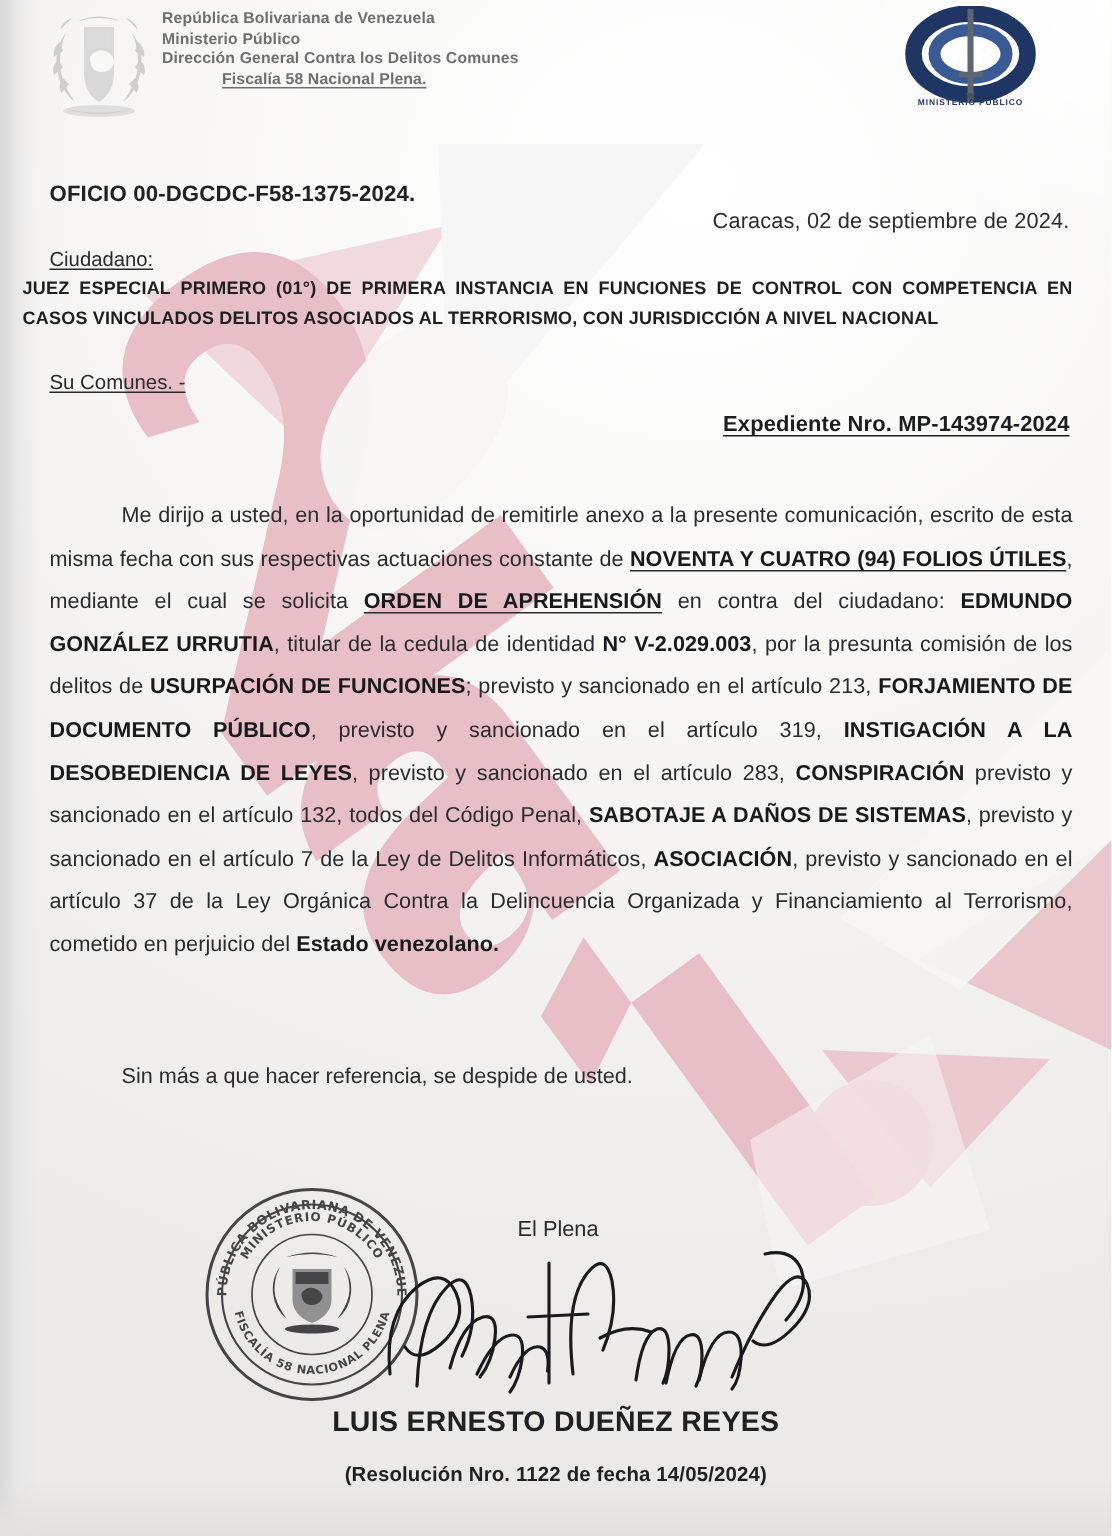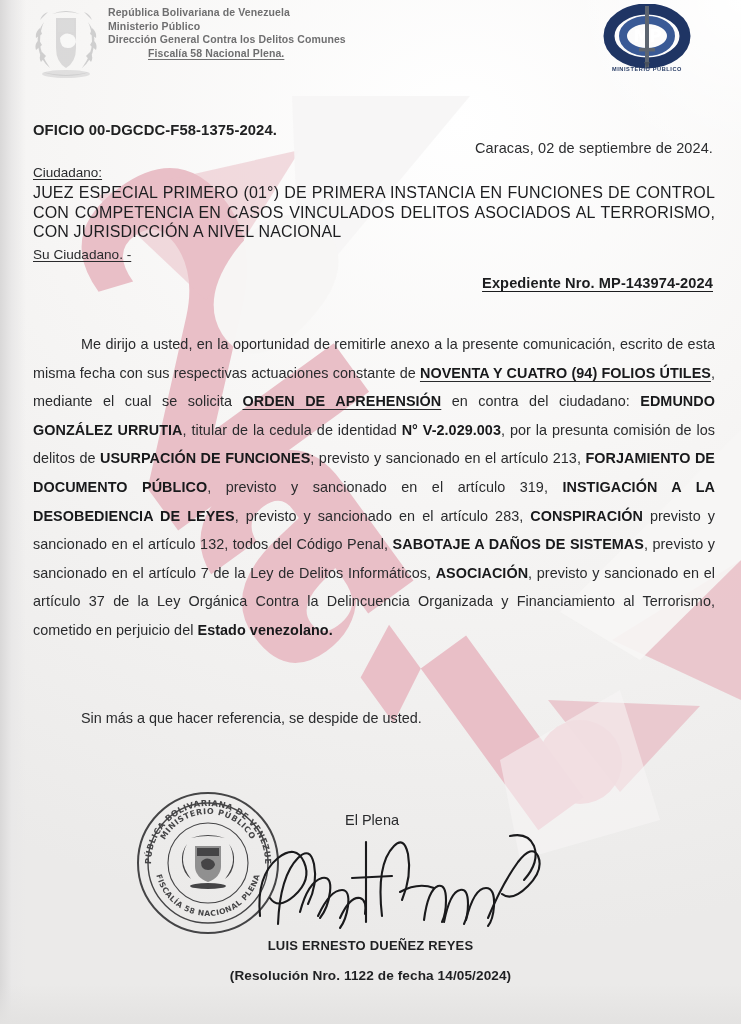--- a/index.html
+++ b/index.html
@@ -150,25 +150,25 @@
     top: 165px;
     font-size: 13.5px;
     color: #2a2b2d;
     text-decoration: underline;
     text-decoration-thickness: 1px;
     text-underline-offset: 2px;
   }
 
   .addressee {
     position: absolute;
-    left: 33px;
+    left: 15px;
     right: 26px;
     top: 183px;
-    font-size: 16px;
-    font-weight: 400;
+    font-size: 12px;
+    font-weight: 700;
     line-height: 19.5px;
     text-align: justify;
     text-align-last: left;
     letter-spacing: 0.15px;
     color: #1d1e20;
   }
 
   .despacho {
     position: absolute;
     left: 33px;
@@ -254,21 +254,21 @@
 
   .sig-block {
     position: absolute;
     left: 0; right: 0;
     top: 938px;
     text-align: center;
     z-index: 6;
     color: #1f2022;
   }
   .sig-name {
-    font-size: 13px;
+    font-size: 19px;
     font-weight: 700;
     letter-spacing: 0.2px;
   }
   .sig-role {
     font-size: 13.4px;
     margin-top: 1px;
     letter-spacing: 0.05px;
     color: #29292b;
   }
   .sig-res {
@@ -369,21 +369,21 @@
   <div class="doc">
 
     <div class="date-line">Caracas, 02 de septiembre de 2024.</div>
 
     <div class="oficio">OFICIO 00-DGCDC-F58-1375-2024.</div>
 
     <div class="ciudadano">Ciudadano:</div>
 
     <div class="addressee">JUEZ ESPECIAL PRIMERO (01°) DE PRIMERA INSTANCIA EN FUNCIONES DE CONTROL CON COMPETENCIA EN CASOS VINCULADOS DELITOS ASOCIADOS AL TERRORISMO, CON JURISDICCIÓN A NIVEL NACIONAL</div>
 
-    <div class="despacho">Su Ciudadano. -</div>
+    <div class="despacho">Su Comunes. -</div>
 
     <div class="expediente">Expediente Nro. MP-143974-2024</div>
 
     <div class="body-text">Me dirijo a usted,  en la oportunidad de remitirle anexo a la presente comunicación, escrito de esta misma fecha con sus respectivas actuaciones constante de <u><b>NOVENTA Y CUATRO (94) FOLIOS ÚTILES</b></u>, mediante el cual se solicita <u><b>ORDEN DE APREHENSIÓN</b></u> en contra del ciudadano: <b>EDMUNDO GONZÁLEZ URRUTIA</b>, titular de la cedula de identidad <b>N° V-2.029.003</b>, por la presunta comisión de los delitos de  <b>USURPACIÓN DE FUNCIONES</b>; previsto y sancionado en el artículo 213,  <b>FORJAMIENTO DE DOCUMENTO PÚBLICO</b>, previsto y sancionado en el artículo 319, <b>INSTIGACIÓN A LA DESOBEDIENCIA DE LEYES</b>, previsto y sancionado en el artículo 283, <b>CONSPIRACIÓN</b> previsto y sancionado en el artículo 132, todos del Código Penal, <b>SABOTAJE A DAÑOS DE SISTEMAS</b>, previsto y sancionado en el artículo 7 de la Ley de Delitos Informáticos, <b>ASOCIACIÓN</b>, previsto y sancionado en el artículo 37 de la Ley Orgánica Contra la Delincuencia Organizada y Financiamiento al Terrorismo, cometido en perjuicio del <b>Estado venezolano.</b></div>
 
     <div class="closing">Sin más a que hacer referencia, se despide de usted.</div>
 
   </div>
 
   <svg class="stamp" viewBox="0 0 150 150">

